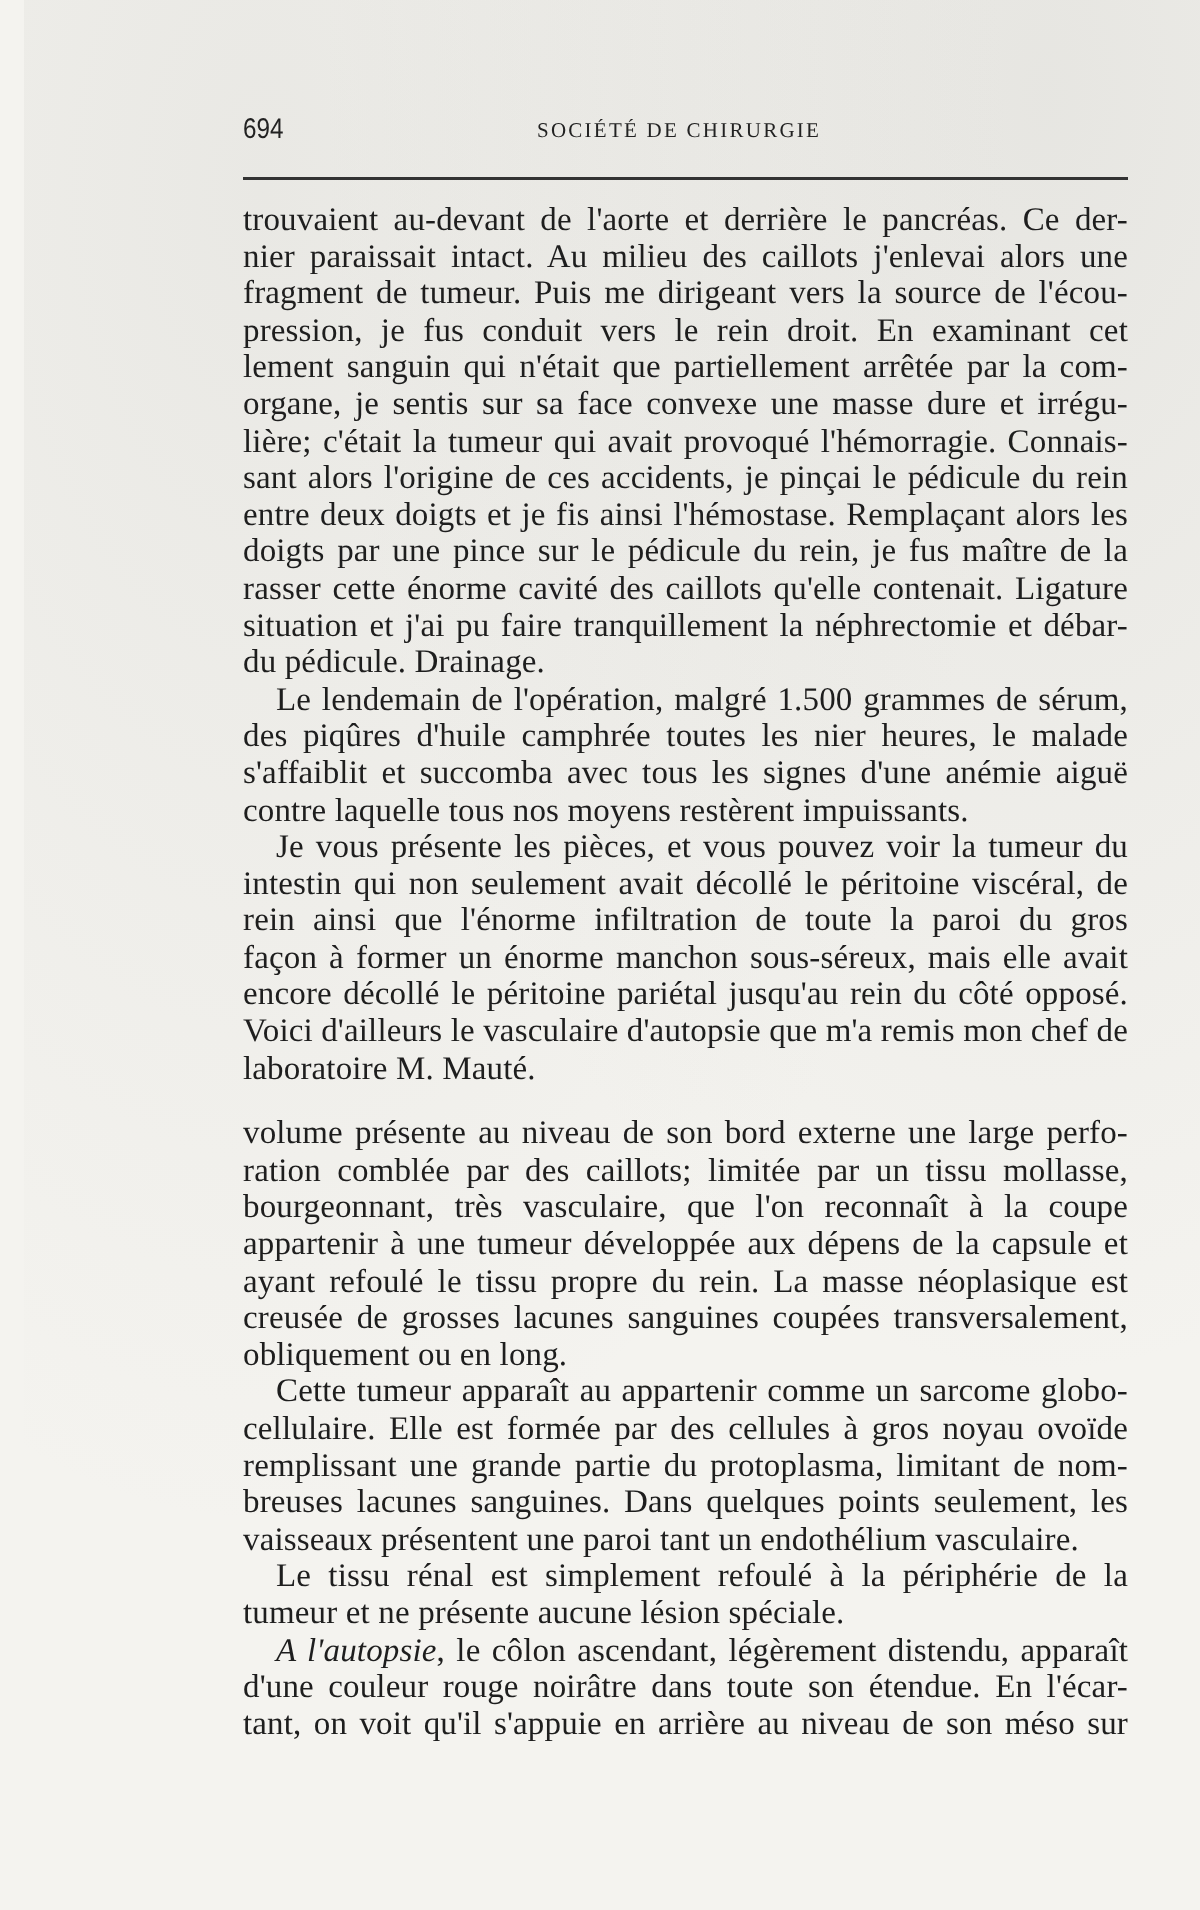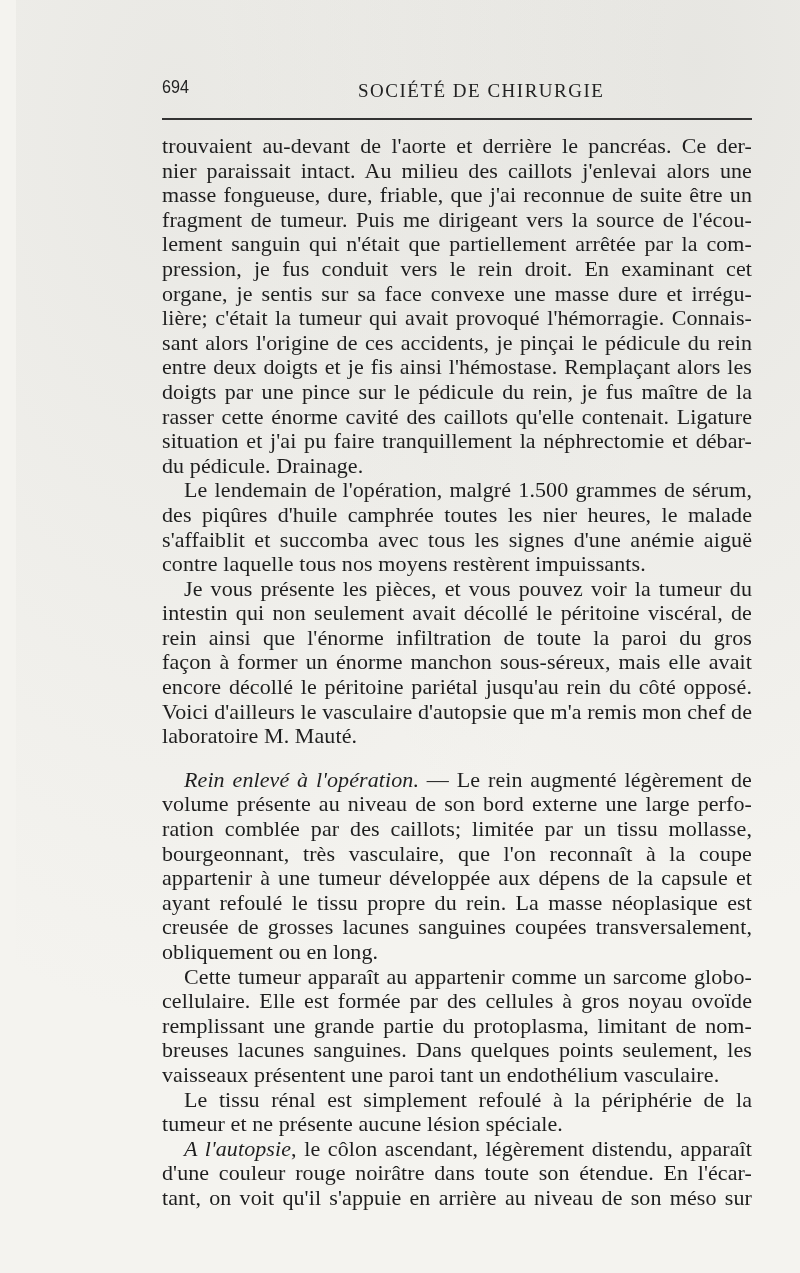--- a/index.html
+++ b/index.html
@@ -22,21 +22,21 @@
   }
   .page-number {
     position: absolute; left: 0; top: 0;
     font-family: "Liberation Sans", sans-serif;
     font-size: 19px; letter-spacing: 0px; color: #222;
     transform: scaleX(0.85); transform-origin: left top;
   }
   .journal-title {
     position: absolute; left: 196px; top: 4px;
     font-family: "Liberation Serif", serif;
-    font-size: 19px; letter-spacing: 1.5px; color: #222;
+    font-size: 14px; letter-spacing: 1.5px; color: #222;
   }
   .head-rule {
     position: absolute; left: 146px; top: 118px; width: 590px; height: 2px;
     background: #333;
   }
   .body-text {
     position: absolute; left: 146px; top: 134px; width: 590px;
     font-family: "Liberation Serif", serif;
     font-size: 22px; line-height: 24.6px;
     text-align: justify;
@@ -56,24 +56,23 @@
     <span class="page-number">694</span>
     <span class="journal-title">SOCIÉTÉ DE CHIRURGIE</span>
   </div>
 
   <div class="head-rule"></div>
 
   <div class="body-text">
     <div>
       <span class="line">trouvaient au-devant de l'aorte et derrière le pancréas. Ce der-</span>
       <span class="line">nier paraissait intact. Au milieu des caillots j'enlevai alors une</span>
-      <span class="line">masse fongueuse, dure, friable, que j'ai reconnue de suite être un</span>
       <span class="line">fragment de tumeur. Puis me dirigeant vers la source de l'écou-</span>
+      <span class="line">pression, je fus conduit vers le rein droit. En examinant cet</span>
       <span class="line">lement sanguin qui n'était que partiellement arrêtée par la com-</span>
-      <span class="line">pression, je fus conduit vers le rein droit. En examinant cet</span>
       <span class="line">organe, je sentis sur sa face convexe une masse dure et irrégu-</span>
       <span class="line">lière; c'était la tumeur qui avait provoqué l'hémorragie. Connais-</span>
       <span class="line">sant alors l'origine de ces accidents, je pinçai le pédicule du rein</span>
       <span class="line">entre deux doigts et je fis ainsi l'hémostase. Remplaçant alors les</span>
       <span class="line">doigts par une pince sur le pédicule du rein, je fus maître de la</span>
       <span class="line">rasser cette énorme cavité des caillots qu'elle contenait. Ligature</span>
       <span class="line">situation et j'ai pu faire tranquillement la néphrectomie et débar-</span>
       <span class="line last">du pédicule. Drainage.</span>
     </div>
     <div>
@@ -88,21 +87,20 @@
       <span class="line">rein ainsi que l'énorme infiltration de toute la paroi du gros</span>
       <span class="line">façon à former un énorme manchon sous-séreux, mais elle avait</span>
       <span class="line">encore décollé le péritoine pariétal jusqu'au rein du côté opposé.</span>
       <span class="line">Voici d'ailleurs le vasculaire d'autopsie que m'a remis mon chef de</span>
       <span class="line last">laboratoire M. Mauté.</span>
     </div>
 
     <div style="height:19px"></div>
 
     <div>
-      <span class="line indent"><em>Rein enlevé à l'opération.</em><span> — Le rein augmenté légèrement de</span></span>
       <span class="line">volume présente au niveau de son bord externe une large perfo-</span>
       <span class="line">ration comblée par des caillots; limitée par un tissu mollasse,</span>
       <span class="line">bourgeonnant, très vasculaire, que l'on reconnaît à la coupe</span>
       <span class="line">appartenir à une tumeur développée aux dépens de la capsule et</span>
       <span class="line">ayant refoulé le tissu propre du rein. La masse néoplasique est</span>
       <span class="line">creusée de grosses lacunes sanguines coupées transversalement,</span>
       <span class="line last">obliquement ou en long.</span>
     </div>
     <div>
       <span class="line indent">Cette tumeur apparaît au appartenir comme un sarcome globo-</span>

